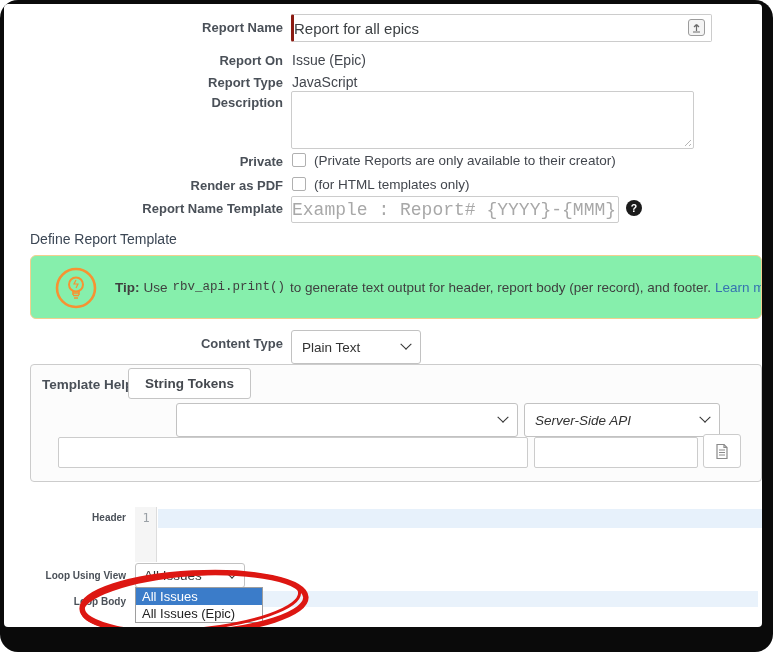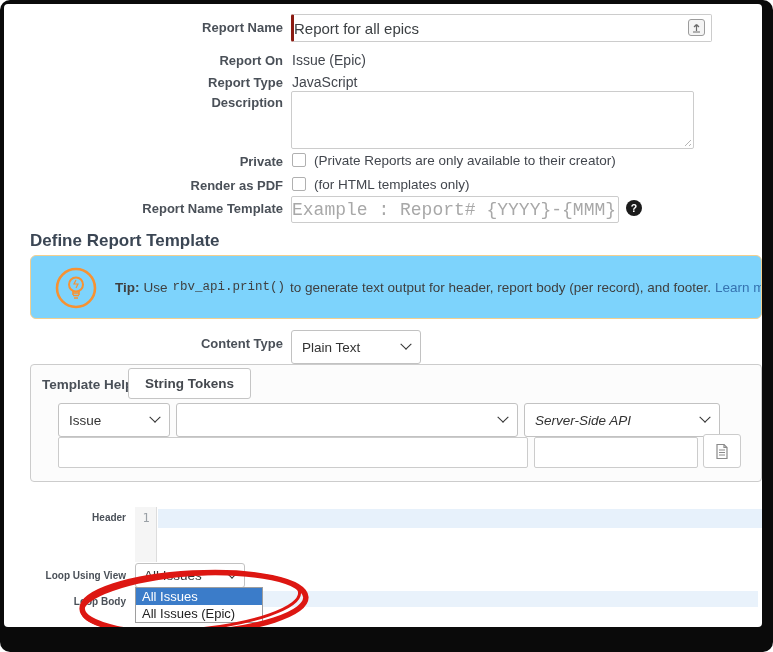--- a/index.html
+++ b/index.html
@@ -1,39 +1,39 @@
 <!DOCTYPE html>
 <html><head>
 <meta charset="utf-8">
 <style>
   * { margin:0; padding:0; box-sizing:border-box; }
   body { font-family:"Liberation Sans", sans-serif; background:#fff; }
-  #frame { position:relative; width:773px; height:652px; background:#0a0a0a; border-radius:10px; overflow:hidden; }
+  #frame { position:relative; width:773px; height:652px; background:#0a0a0a; border-radius:18px; overflow:hidden; }
   #content { position:absolute; left:4px; top:4px; width:758px; height:623px; background:#ffffff; border-radius:4px; overflow:hidden; }
 
   .lbl { position:absolute; right:479px; font-size:13px; font-weight:600; color:#4a5058; white-space:nowrap; }
   .lbl2 { position:absolute; right:636px; font-size:10px; font-weight:600; color:#4a5058; white-space:nowrap; }
   .val { position:absolute; font-size:14px; color:#42464d; white-space:nowrap; }
 
   .textbox { position:absolute; border:1px solid #cccccc; border-radius:2px; background:#fff;
              font-family:"Liberation Sans", sans-serif; font-size:15px; color:#3c4043; padding:0 0; outline:none; }
   .mono-input { font-family:"Liberation Mono","DejaVu Sans Mono",monospace; font-size:18px; }
   .mono-input::placeholder { color:#a8a8a8; opacity:1; }
 
   .checkbox { position:absolute; width:14px; height:14px; border:1.5px solid #b0b0b0; border-radius:2px; background:#fff; }
   .note { position:absolute; font-size:13.5px; color:#42464d; white-space:nowrap; }
 
   .select { position:absolute; height:16px; border:1px solid #c2c2c2; border-radius:3px; background:#fff;
             display:flex; align-items:center; padding:16px 10px; font-size:13.5px; color:#333; cursor:pointer; }
   .select .chev { margin-left:auto; width:8px; height:8px; border-right:1.8px solid #333; border-bottom:1.8px solid #333;
                   transform:rotate(45deg) translate(-2px,-2px); }
 
-  #heading { position:absolute; left:26px; top:227px; font-size:17px; font-weight:700; color:#3b4654; }
+  #heading { position:absolute; left:26px; top:227px; font-size:14px; font-weight:400; color:#3b4654; }
 
-  #tip-box { position:absolute; left:26px; top:251px; width:732px; height:64px; background:#7dd3fc;
+  #tip-box { position:absolute; left:26px; top:251px; width:732px; height:64px; background:#86efac;
              border:1px solid #f3cf8e; border-radius:6px; overflow:hidden; }
   #tip-text { position:absolute; left:84px; top:0; height:100%; right:0; display:flex; align-items:center;
               font-size:13.5px; color:#3f3f3f; white-space:nowrap; overflow:hidden; }
   #tip-text .code { font-family:"Liberation Mono","DejaVu Sans Mono",monospace; font-size:12.5px; margin:0 5px; }
   #tip-text b { margin-right:4px; }
   #tip-text a { color:#3572b0; text-decoration:none; margin:0 4px; }
   #bulb { position:absolute; left:24px; top:11px; }
 
   #panel { position:absolute; left:26px; top:360px; width:732px; height:118px; background:#fcfcfc;
            border:1px solid #cccccc; border-radius:4px; }
@@ -128,24 +128,20 @@
     <span>Plain Text</span>
     <span class="chev"></span>
   </div>
 
   <div id="panel"></div>
   <div id="helper-label">Template Helper</div>
   <div id="tab-string-tokens">
     <span>String Tokens</span>
   </div>
 
-  <div class="select" style="left:54px; top:399px; width:112px;">
-    <span>Issue</span>
-    <span class="chev"></span>
-  </div>
   <div class="select" style="left:172px; top:399px; width:342px;">
     <span></span>
     <span class="chev"></span>
   </div>
   <div class="select" style="left:520px; top:399px; width:196px;font-style:italic;">
     <span>Server-Side API</span>
     <span class="chev"></span>
   </div>
 
   <input class="textbox" style="left: 54px; top: 433px; width: 470px; height: 31px; font-size: 13px;">

